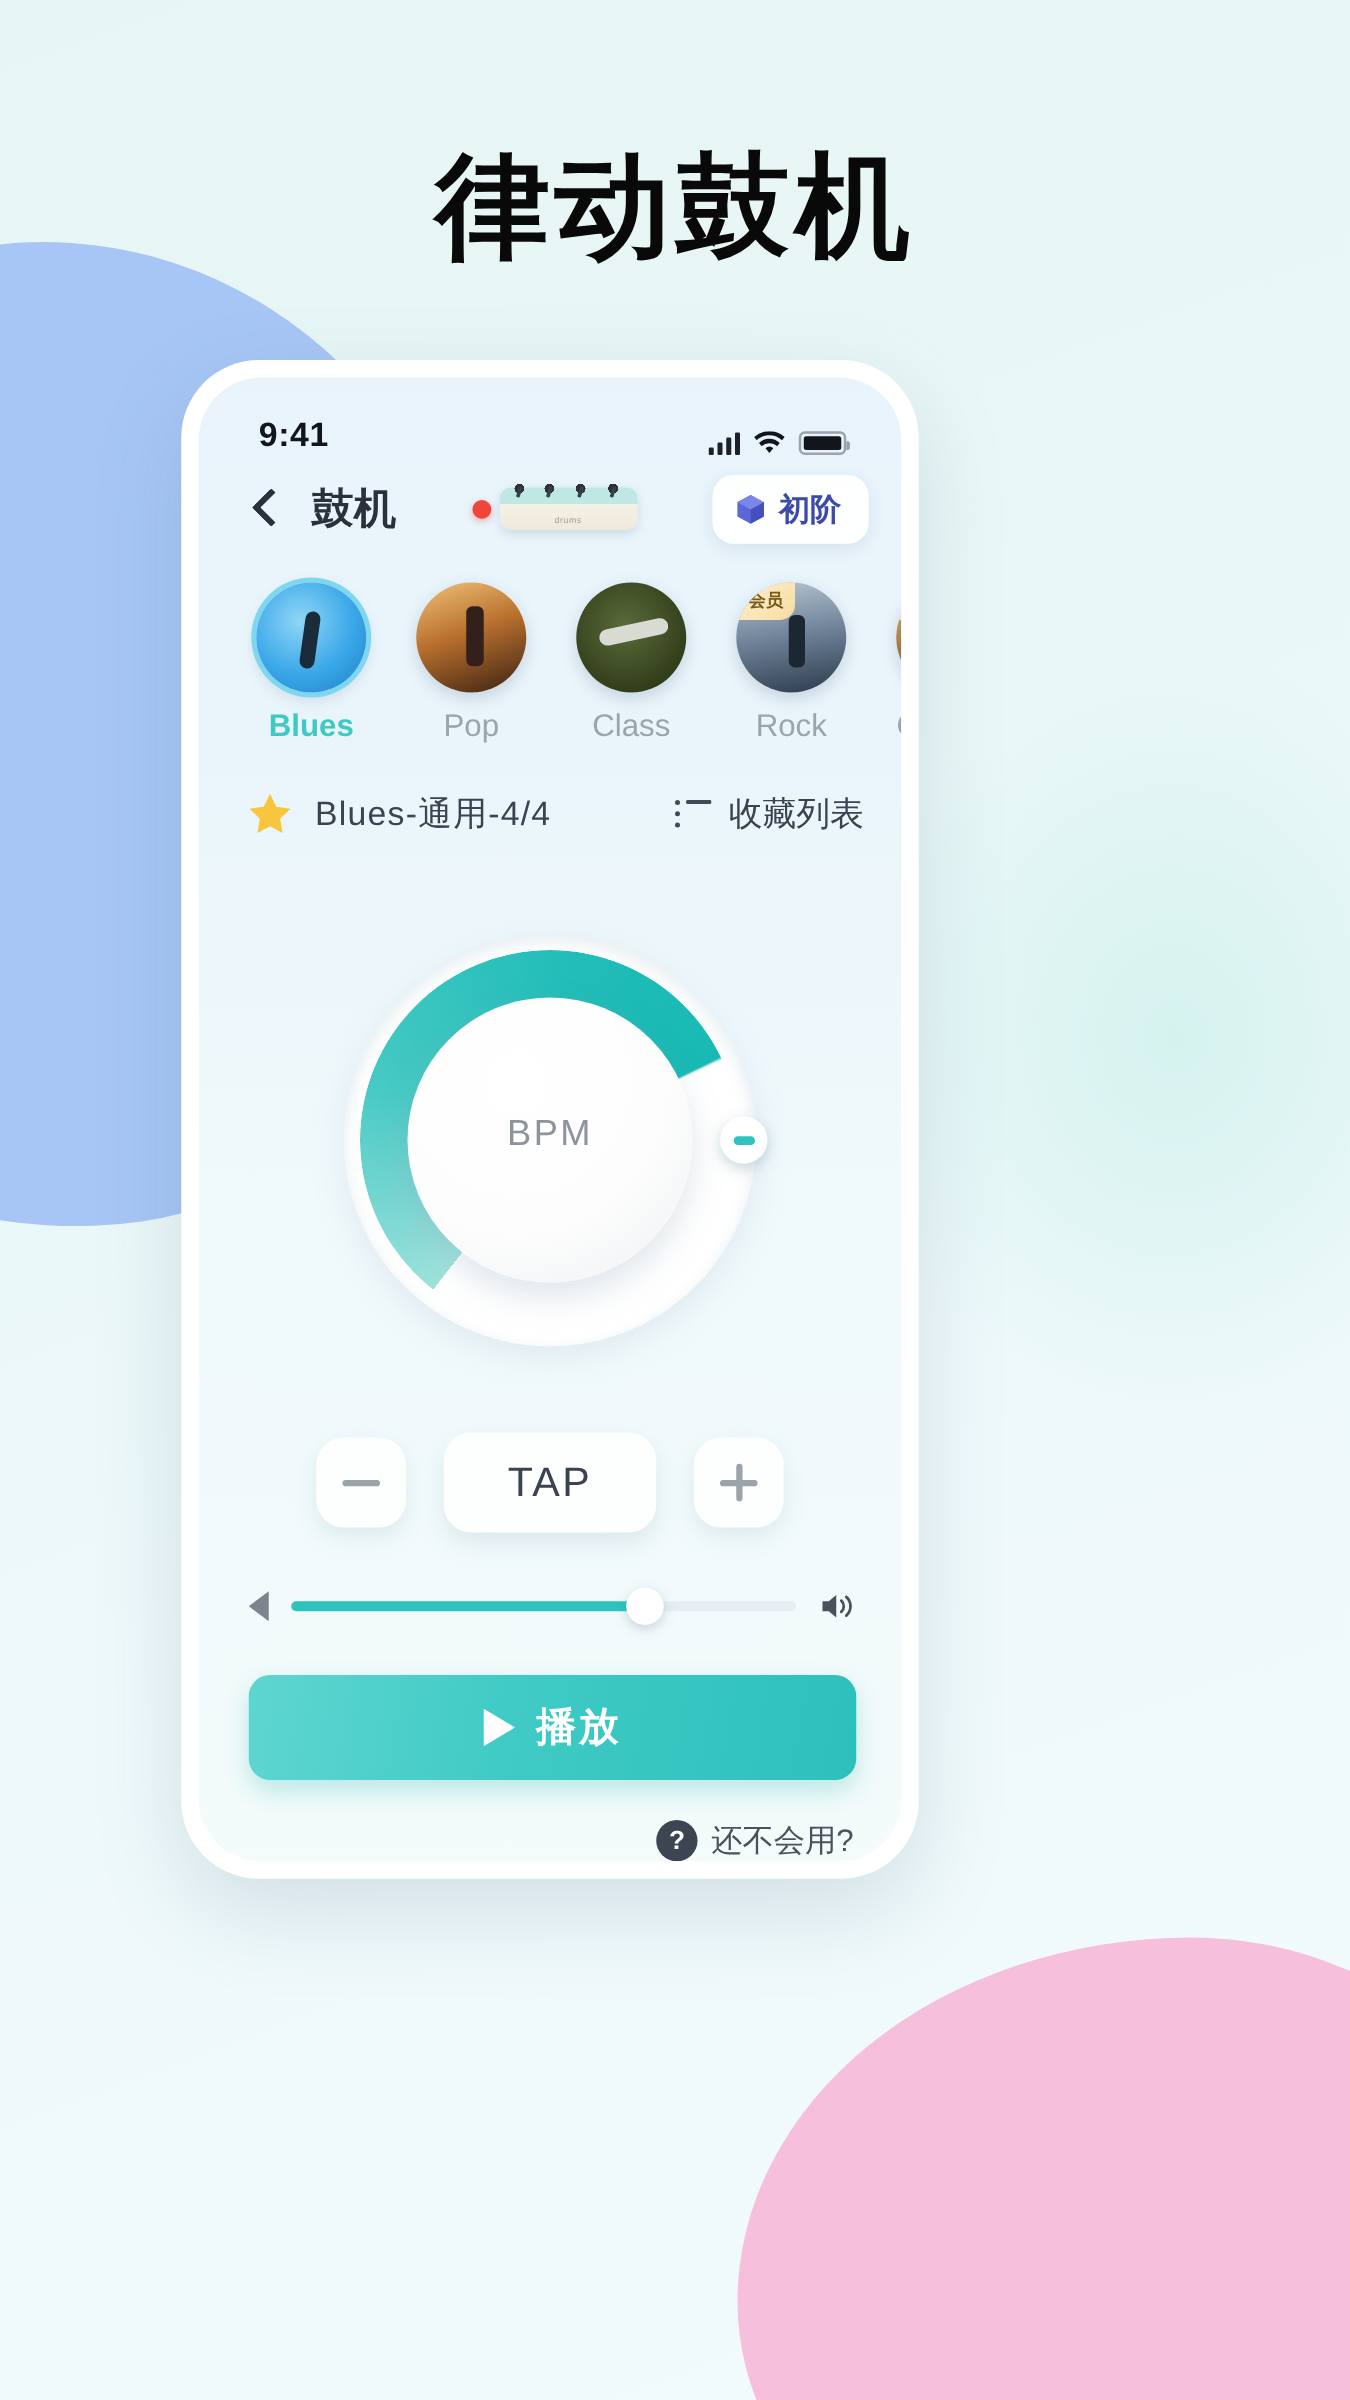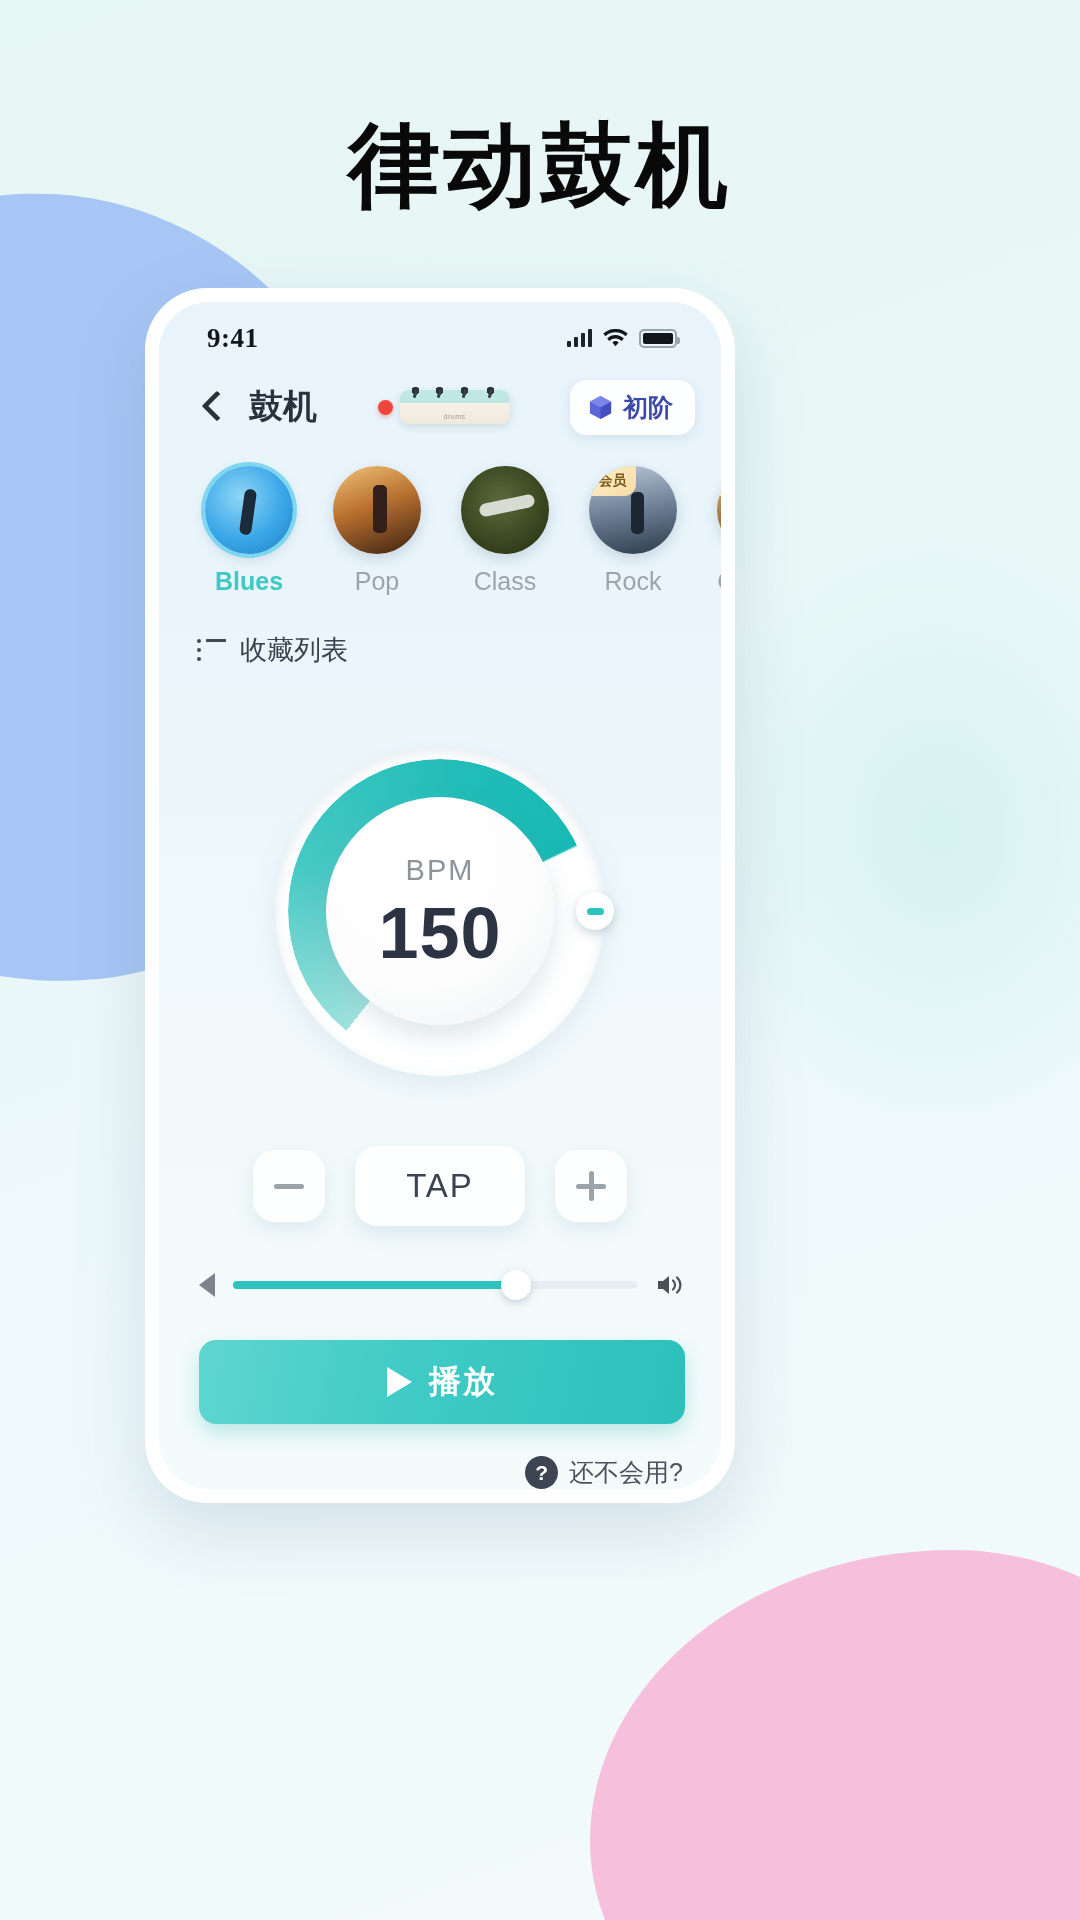--- a/index.html
+++ b/index.html
@@ -44,23 +44,22 @@
     padding:14px;
   }
   .screen{
     width:100%; height:100%; border-radius:50px; overflow:hidden;
     background:linear-gradient(180deg,#e8f3fb 0%,#eaf5fb 26%,#f0f9fb 55%,#f4fbfb 100%);
     position:relative;
     display:flex; flex-direction:column;
   }
   
   .statusbar{
-    height:62px; display:flex; align-items:center; justify-content:space-between;
+    height:62px; display:flex; align-items:flex-end; justify-content:space-between;
     padding:10px 44px 0 48px;
-    font-family:Liberation Serif, serif;
   }
   .st-time{ font-size:27px; font-weight:bold; color:#12161c; letter-spacing:.5px;}
   .st-icons{ display:flex; align-items:center; gap:11px; }
   .sig{ display:flex; align-items:flex-end; gap:2.5px; height:18px;}
   .sig i{ width:4.5px; background:#1c212b; border-radius:1px; display:block;}
   .sig i:nth-child(1){height:6px}.sig i:nth-child(2){height:10px}
   .sig i:nth-child(3){height:14px}.sig i:nth-child(4){height:18px}
   .batt{
     width:38px;height:19px;border:2px solid #9aa3ae;border-radius:5px;
     padding:2px; position:relative;
@@ -314,40 +313,45 @@
       <div class="genre">
         <div class="g-av art5">
           <span class="vip">会员</span>
         </div>
         <div class="g-label">Country</div>
       </div>
 
     </div>
 
     <div class="preset">
+      <div class="preset-left">
+        <svg class="star" viewBox="0 0 38 38">
+          <path d="M19 3l5 10.4 11.4 1.6-8.3 8 2 11.3L19 29l-10.1 5.3 2-11.3-8.3-8L14 13.4z" fill="#f7c53e"></path>
+        </svg>
+        <span class="preset-name">Blues-通用-4/4</span>
+      </div>
       <div class="preset-right">
         <span class="listicon">
           <b></b>
             <b></b>
             <b></b>
             <i></i>
             <i></i>
             <i></i>
         </span>
         <span class="preset-link">收藏列表</span>
       </div>
     </div>
 
     <div class="dial-wrap">
       <div class="dial">
         <div class="dial-track"></div>
         <div class="dial-arc"></div>
         <div class="dial-inner">
           <div class="bpm-label">BPM</div>
-          <div class="bpm-val">150</div>
         </div>
         <div class="knob">
             <i></i>
           </div>
       </div>
     </div>
 
     <div class="taps">
       <div class="sqbtn">
         <span class="minus"></span>

